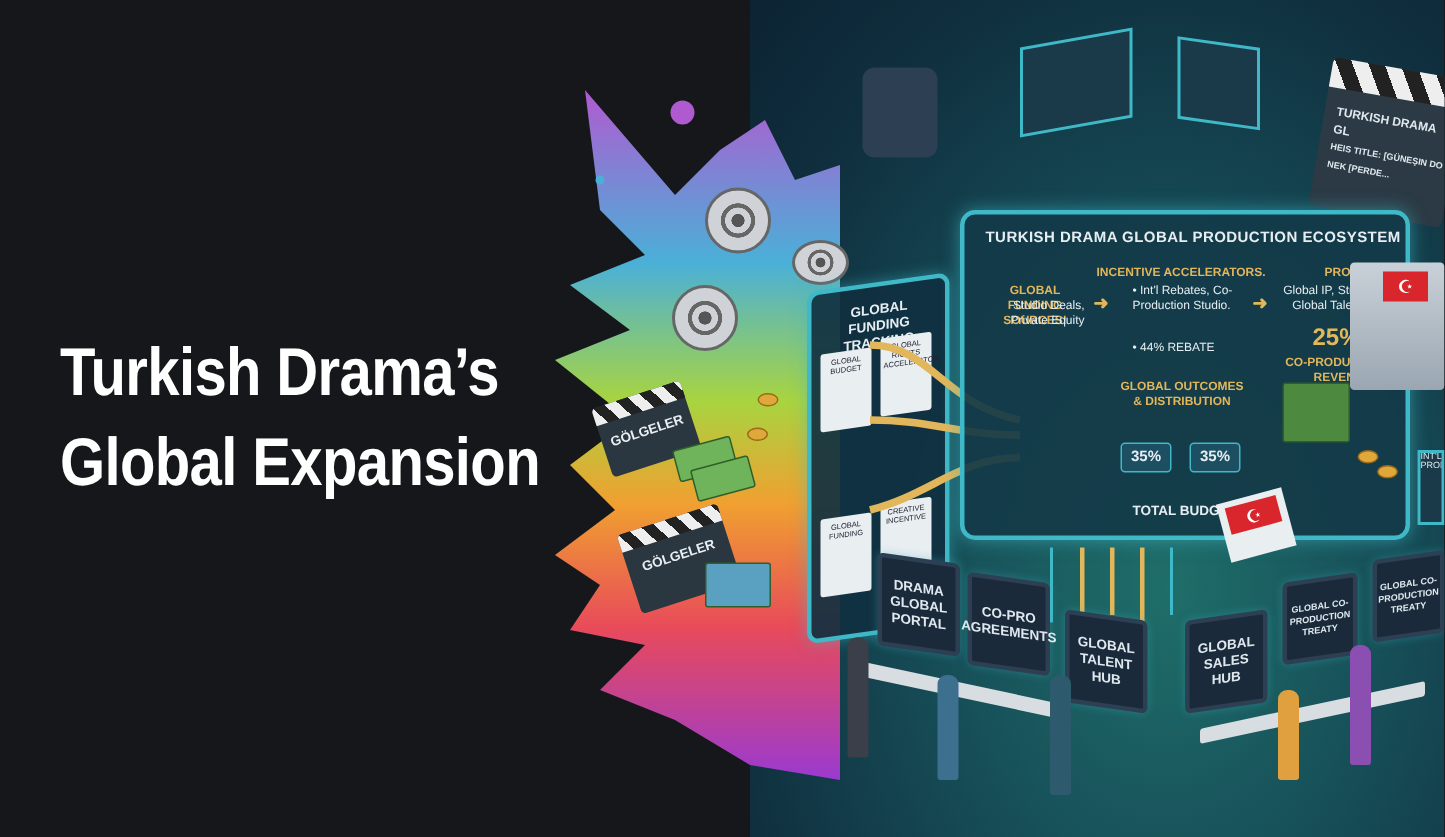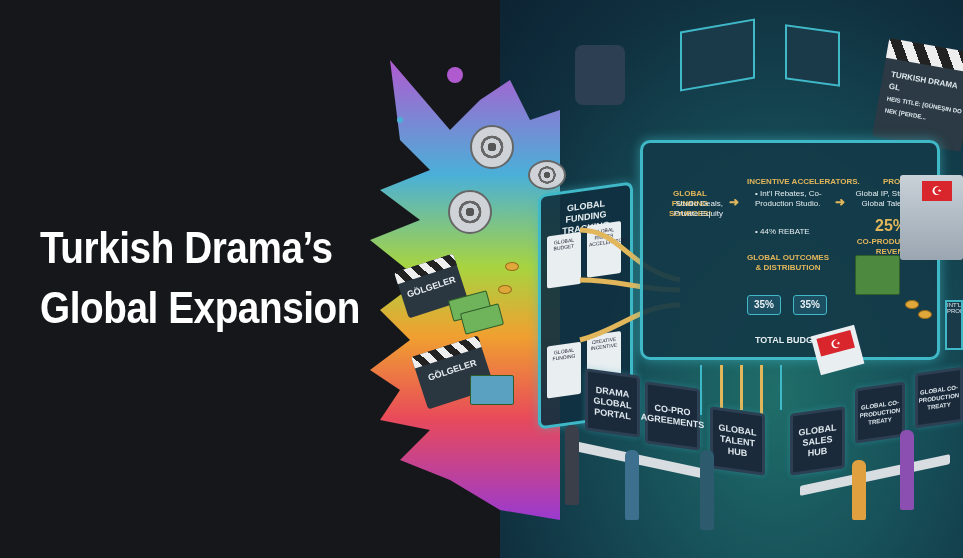--- a/index.html
+++ b/index.html
@@ -132,24 +132,25 @@
   <div class="doc" style="left:46px;top:145px;">CREATIVE INCENTIVE</div>
 </div>
 
 <svg style="position:absolute;left:570px;top:210px;" width="120" height="150">
   <path d="M10 20 C50 20 60 60 110 70" stroke="#e2b65a" stroke-width="5" fill="none"></path>
   <path d="M10 70 C50 70 70 80 110 80" stroke="#e2b65a" stroke-width="5" fill="none"></path>
   <path d="M10 130 C50 120 70 95 110 95" stroke="#e2b65a" stroke-width="5" fill="none"></path>
 </svg>
 
 <div class="board">
+  <div class="board-title">TURKISH DRAMA GLOBAL PRODUCTION ECOSYSTEM</div>
   <div class="col-head" style="left:12px;top:34px;width:70px;white-space:normal;text-align:center;line-height:10px;margin-top:12px;">GLOBAL FUNDING SOURCES!</div>
   <div class="col-body" style="left:14px;top:56px;width:66px;text-align:right;">Studio Deals, Private Equity</div>
   <div class="arrow-gold" style="left:86px;top:52px;">➜</div>
-  <div class="col-head" style="left:104px;top:34px;">INCENTIVE ACCELERATORS.</div>
+  <div class="col-head" style="left:88px;top:34px;">INCENTIVE ACCELERATORS.</div>
   <div class="col-body" style="left:112px;top:46px;width:70px;">• Int'l Rebates, Co-Production Studio.</div>
   <div class="col-body" style="left:112px;top:84px;">• 44% REBATE</div>
   <div class="arrow-gold" style="left:192px;top:52px;">➜</div>
   <div class="col-head" style="left:240px;top:34px;">PROJECT:</div>
   <div class="col-body" style="left:205px;top:46px;width:90px;text-align:center;">Global IP, Streaming, Global Talent Dev</div>
   <div class="big-pct" style="left:232px;top:74px;">25%</div>
   <div class="col-head" style="left:212px;top:94px;width:80px;white-space:normal;text-align:center;line-height:10px;">CO-PRODUCTION &amp; REVENUE</div>
   <div class="col-head" style="left:100px;top:110px;width:90px;white-space:normal;text-align:center;line-height:10px;">GLOBAL OUTCOMES &amp; DISTRIBUTION</div>
   <div class="pct-box" style="left:104px;top:152px;">35%</div>
   <div class="pct-box" style="left:150px;top:152px;">35%</div>

